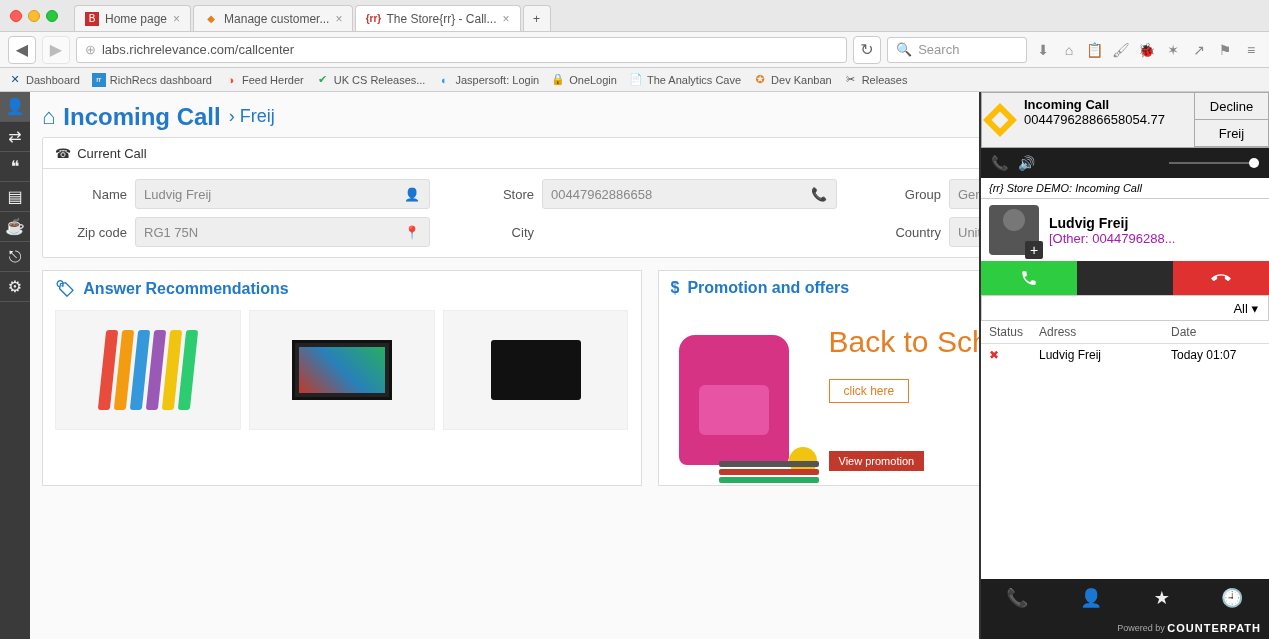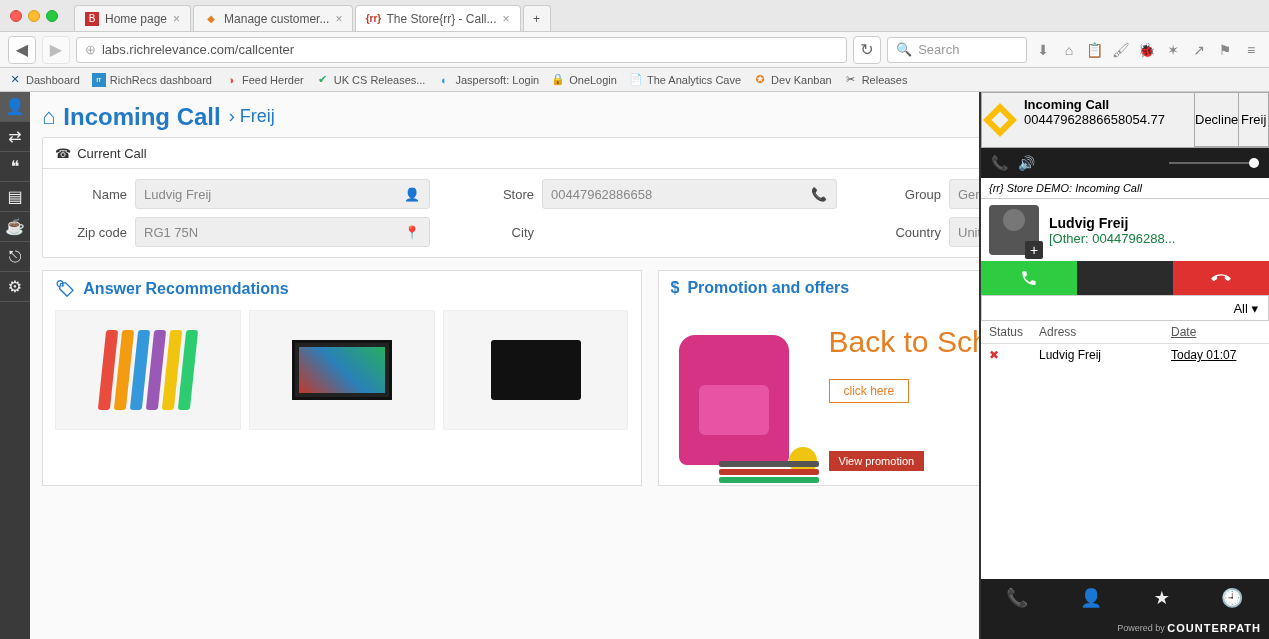--- a/index.html
+++ b/index.html
@@ -91,39 +91,39 @@
 .carousel-next { position: absolute; right: 4px; top: 50%; transform: translateY(-50%); width: 24px; height: 40px; background: rgba(0,0,0,0.08); color: #fff; display: flex; align-items: center; justify-content: center; cursor: pointer; }
 
 
 .softphone { position: absolute; top: 0; right: 0; width: 290px; height: 100%; background: #fff; border-left: 2px solid #333; display: flex; flex-direction: column; }
 .sp-top { height: 56px; background: #f0f0f0; display: flex; border: 1px solid #aaa; }
 .sp-logo { width: 36px; display: flex; align-items: center; justify-content: center; }
 .xlogo { width: 24px; height: 24px; background: #fbbd08; transform: rotate(45deg); position: relative; }
 .xlogo:after { content:""; position:absolute; inset:6px; background:#f0f0f0; }
 .sp-info { flex: 1; padding: 4px 6px; font-size: 13px; }
 .sp-info .t1 { font-weight: 600; }
-.sp-btns { width: 74px; display: flex; flex-direction: row; }
+.sp-btns { width: 74px; display: flex; flex-direction: column; }
 .sp-btn { flex: 1; border-left: 1px solid #aaa; border-bottom: 1px solid #aaa; display: flex; align-items: center; justify-content: center; font-size: 13px; cursor: pointer; }
 .sp-black { background: #1e1e1e; height: 30px; display: flex; align-items: center; padding: 0 10px; gap: 10px; }
 .sp-black .ic { color: #eee; font-size: 14px; }
 .sp-black .slider { margin-left: auto; width: 90px; height: 2px; background: #666; position: relative; }
 .sp-black .knob { width: 10px; height: 10px; background: #fff; border-radius: 50%; position: absolute; right: 0; top: -4px; }
 .sp-title { font-size: 11px; font-style: italic; padding: 4px 8px; border-bottom: 1px solid #ccc; }
 .sp-contact { display: flex; padding: 6px 8px; gap: 10px; align-items: center; }
 .avatar { width: 50px; height: 50px; background: #555; border-radius: 4px; position: relative; }
 .avatar:before { content:""; position:absolute; top:4px; left:14px; width:22px; height:22px; background:#fff; border-radius:50%; opacity:.2; }
 .avatar-plus { position: absolute; bottom: -4px; right: -4px; width: 18px; height: 18px; background: #333; color: #fff; font-size: 14px; display: flex; align-items: center; justify-content: center; border-radius: 2px; }
 .sp-contact-info { font-size: 14px; }
 .sp-callbtns { display: flex; height: 34px; }
 .sp-callbtns div { flex: 1; display: flex; align-items: center; justify-content: center; }
 .sp-answer { background: #2ecc40; }
 .sp-decline { background: #e03131; }
 .sp-filter { height: 26px; background: #fff; border: 1px solid #ccc; display: flex; justify-content: flex-end; align-items: center; padding: 0 10px; font-size: 13px; }
 .sp-list-head { display: flex; font-size: 12px; color: #555; padding: 4px 8px; border-bottom: 1px solid #ddd; }
-.sp-col-s { width: 50px; } .sp-col-a { flex: 1; } .sp-col-d { width: 90px; text-decoration: underline; }
+.sp-col-s { width: 50px; } .sp-col-a { flex: 1; } .sp-col-d { width: 90px; }
 .sp-row { display: flex; font-size: 12px; padding: 4px 8px; align-items: center; }
 .sp-row .missed { color: #e03131; }
 .sp-space { flex: 1; }
 .sp-bottom { background: #1e1e1e; height: 38px; display: flex; align-items: center; justify-content: space-around; }
 .sp-bottom .bic { color: #eee; font-size: 18px; cursor: pointer; }
 .sp-bottom .bic.on { color: #fbbd08; }
 .sp-learn { background: #1e1e1e; height: 34px; display: flex; align-items: center; justify-content: center; color: #fff; font-size: 15px; gap: 8px; cursor: pointer; }
 .sp-learn .arr { width: 18px; height: 18px; border: 2px solid #fbbd08; border-radius: 50%; color: #fbbd08; display: flex; align-items: center; justify-content: center; font-size: 11px; }
 .sp-brand { background: #1e1e1e; height: 22px; color: #aaa; font-size: 9px; display: flex; align-items: center; justify-content: flex-end; padding-right: 8px; }
 .sp-brand b { color: #fff; font-size: 11px; letter-spacing: 1px; }
@@ -395,21 +395,21 @@
           <div class="knob"></div>
         </div>
     </div>
     <div class="sp-title">{rr} Store DEMO: Incoming Call</div>
     <div class="sp-contact">
       <div class="avatar">
         <div class="avatar-plus">+</div>
       </div>
       <div class="sp-contact-info">
         <div style="font-weight:600">Ludvig Freij</div>
-        <div style="font-size:13px;color:#15803d">[Other: 0044796288...</div>
+        <div style="font-size:13px;color:#a21caf">[Other: 0044796288...</div>
       </div>
     </div>
     <div class="sp-callbtns">
       <div class="sp-answer">
           <svg width="20" height="20" viewBox="0 0 24 24" fill="#fff">
             <path d="M6 10c1.5 3 4 5.5 7 7l2-2c.3-.3.7-.4 1-.2 1 .3 2 .5 3 .5.6 0 1 .4 1 1v3c0 .6-.4 1-1 1C10 20 4 14 4 5c0-.6.4-1 1-1h3c.6 0 1 .4 1 1 0 1 .2 2 .5 3 .1.3 0 .7-.2 1l-2 2z"></path>
           </svg>
         </div>
       <div style="background:#2b2b2b"></div>
       <div class="sp-decline">

